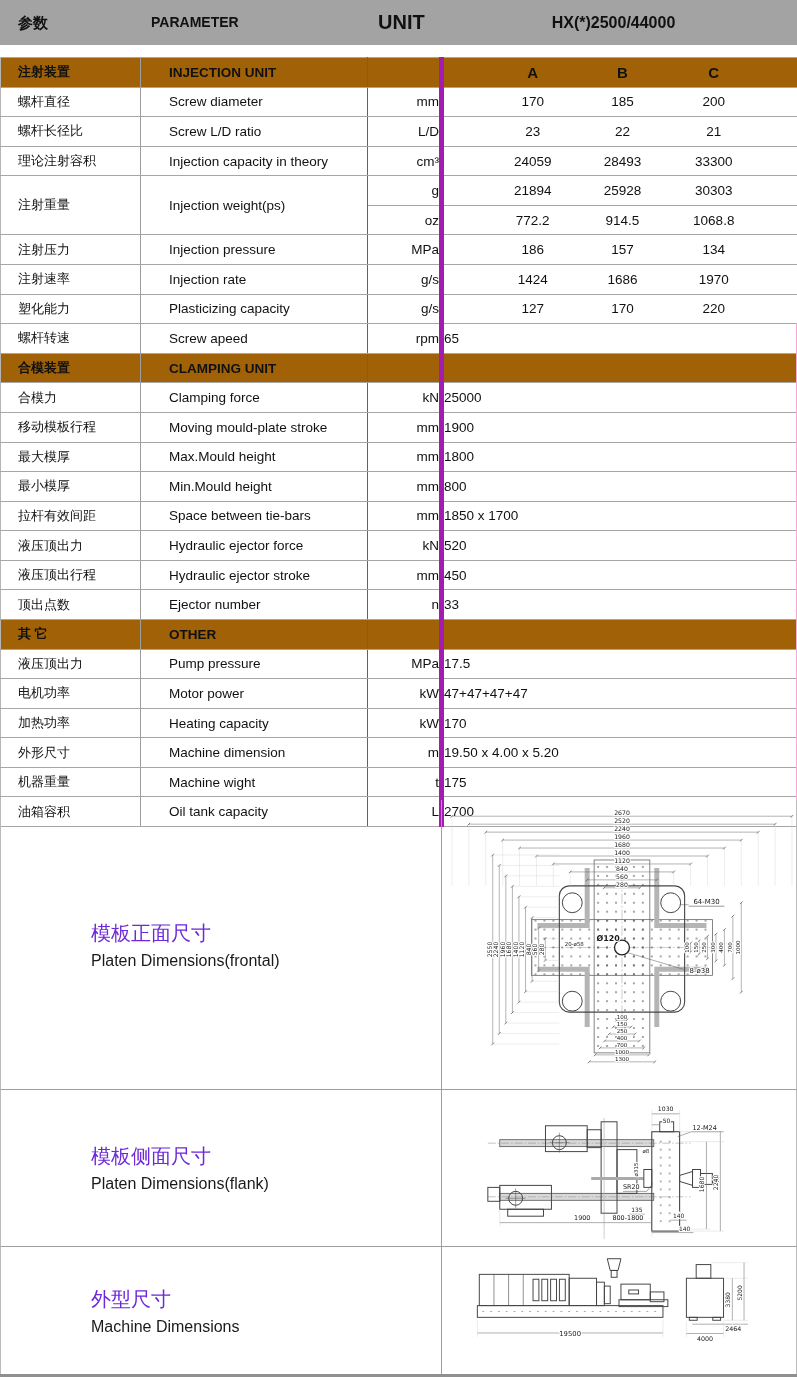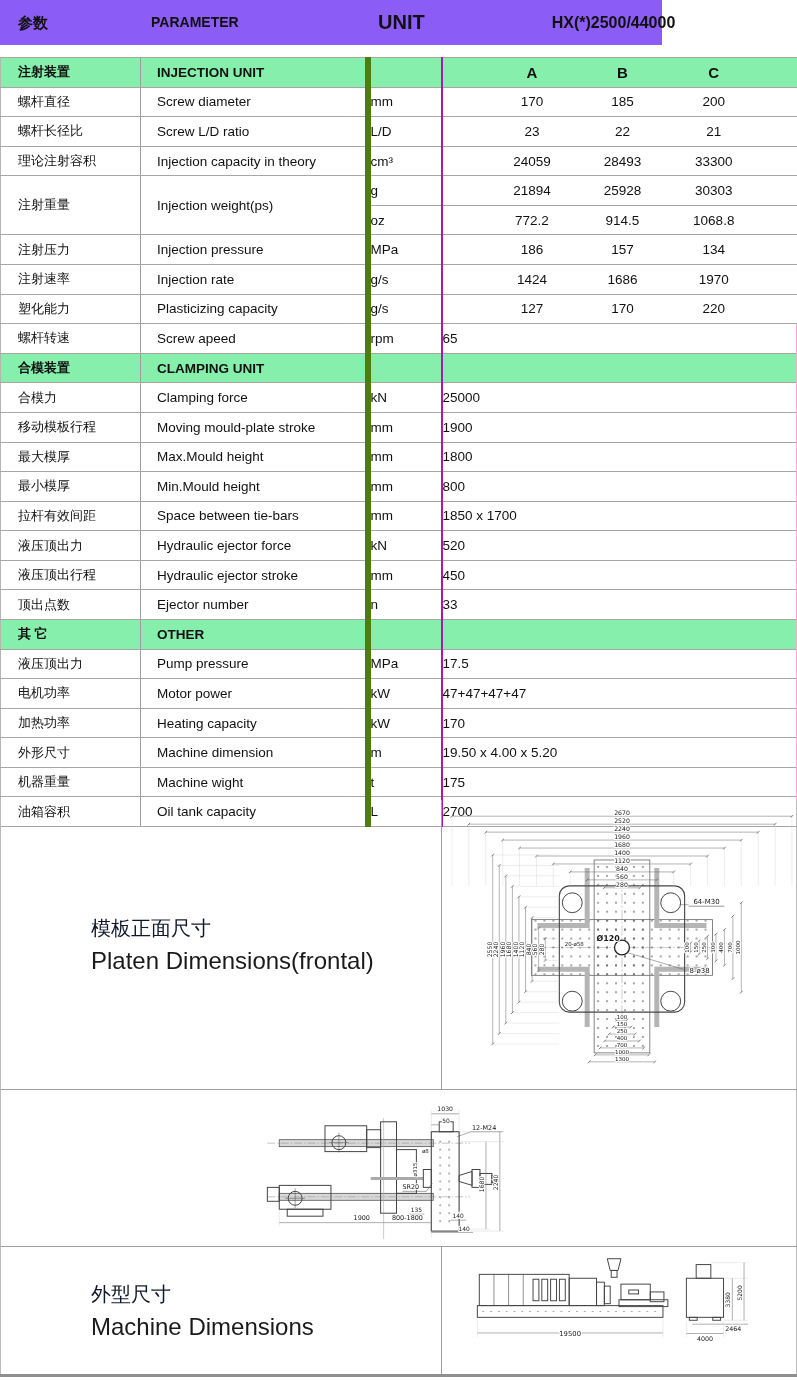--- a/index.html
+++ b/index.html
@@ -1,51 +1,51 @@
 <!DOCTYPE html>
 <html><head>
 <meta charset="utf-8">
 <style>
   html,body{margin:0;padding:0;background:#fff}
   .page{position:relative;width:797px;height:1380px;background:#fff;overflow:hidden;
         font-family:"Liberation Sans","DejaVu Sans",sans-serif;color:#111}
 
   
-  .hdr{position:absolute;left:0;top:0;width:662px;height:45px;background:#8b5cf6}
+  .hdr{position:absolute;left:0;top:0;width:797px;height:45px;background:#a3a3a3}
   .hdr span{position:absolute;top:0;height:45px;line-height:45px;font-weight:bold;white-space:nowrap}
   .h-cn{left:18px;font-size:15px}
   .h-param{left:151px;font-size:14px}
   .h-unit{left:378px;font-size:20px}
   .h-model{left:441px;width:345px;text-align:center;font-size:16px}
 
   
   table.spec{position:absolute;top:57px;left:0;width:797px;border-collapse:collapse;
              table-layout:fixed;font-size:13.5px;border-top:1px solid #a6a6a6}
   .spec td{height:28.58px;padding:0;border-bottom:1px solid #a6a6a6;vertical-align:middle;
            white-space:nowrap;overflow:hidden}
   .spec .cn{border-left:1px solid #b5b5b5;border-right:1px solid #9e9e9e;padding-left:17px;font-size:13px}
-  .spec .en{border-right:6px solid #4d7c0f;padding-left:16px}
-  .spec .un{border-right:2px solid #a21caf;text-align:left}
+  .spec .en{border-right:1px solid #4d7c0f;padding-left:28px}
+  .spec .un{border-right:5px solid #a21caf;text-align:right}
   .spec .va{text-align:center;padding-left:45px}
   .spec .vb{text-align:center}
   .spec .vc{text-align:center;padding-right:38px;border-right:1px solid #b5b5b5}
   .spec .vspan{text-align:left;border-right:3px solid #f9a8d4}
-  .spec tr.sect td{background:#86efac;font-weight:bold}
+  .spec tr.sect td{background:#a16207;font-weight:bold}
   .spec tr.sect td.abc{font-size:15px}
 
   
   .diag{position:absolute;left:0;top:800px;width:797px;border-bottom:3px solid #8f8f8f;box-sizing:border-box}
   .drow{display:flex;border-left:1px solid #bbb;border-right:1px solid #bbb;box-sizing:border-box}
   .drow.r1{height:290px;border-bottom:1px solid #9e9e9e}
   .drow.r2{height:157px;border-bottom:1px solid #9e9e9e}
   .drow.r3{height:127px}
   .dlabel{width:441px;box-sizing:border-box;border-right:1px solid #9e9e9e;display:flex;
           flex-direction:column;justify-content:center;padding-left:90px}
-  .dlabel .lcn{font-size:20px;color:#0f172a;margin-bottom:5px}
-  .dlabel .len{font-size:24px;color:#1a1a1a}
+  .dlabel .lcn{font-size:20px;color:#6d28d9;margin-bottom:5px}
+  .dlabel .len{font-size:16px;color:#1a1a1a}
   .dfig{flex:1;position:relative}
   .dfig svg{position:absolute;left:0;top:0;width:100%;height:100%}
 
   
   .cad{font-family:"DejaVu Sans",sans-serif;fill:#1a1a1a;paint-order:stroke;stroke:#fff;stroke-width:2px}
 </style>
 </head>
 <body>
 
 <div class="page">
@@ -456,20 +456,24 @@
             </g>
           <text class="cad" x="266" y="104" font-size="7" text-anchor="middle">64-M30</text>
           <text class="cad" x="167" y="141" font-size="8" font-weight="bold" text-anchor="middle">Ø120</text>
           <text class="cad" x="133" y="147" font-size="5.5" text-anchor="middle">20-ø58</text>
           <text class="cad" x="259" y="174" font-size="7" text-anchor="middle">8-ø38</text>
         </svg>
       </div>
     </div>
 
     <div class="drow r2">
+      <div class="dlabel">
+        <div class="lcn">模板侧面尺寸</div>
+        <div class="len">Platen Dimensions(flank)</div>
+      </div>
       <div class="dfig">
         <svg viewBox="0 0 356 157">
           <defs>
             <pattern id="dotp2" patternUnits="userSpaceOnUse" width="9" height="8">
               <circle cx="4" cy="4" r="0.7" fill="#333"></circle>
             </pattern>
           </defs>
           <g fill="none" stroke="#444" stroke-width="1">
 
             <rect x="58" y="50" width="155" height="7" fill="#d8d8d8" stroke="#555" stroke-width="0.8"></rect>

